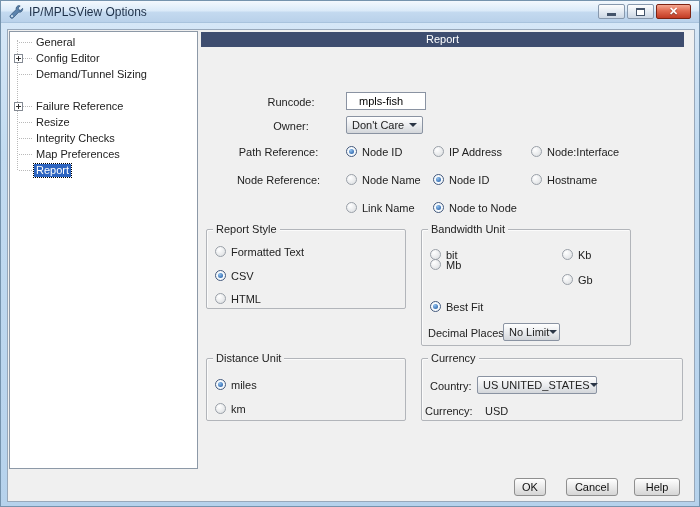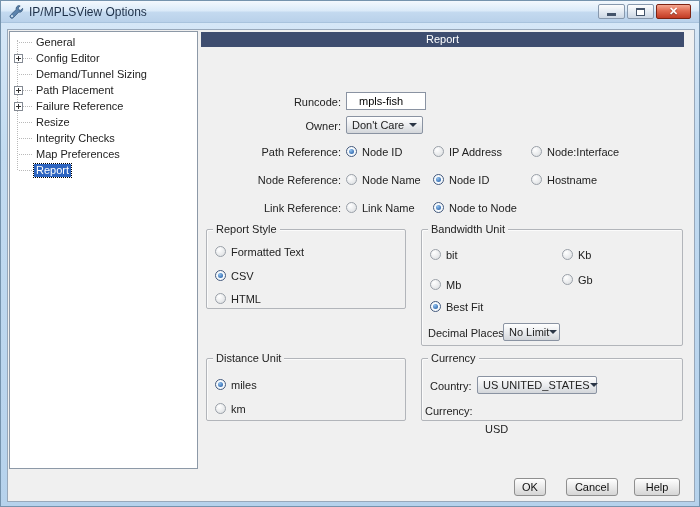--- a/index.html
+++ b/index.html
@@ -49,21 +49,21 @@
     background-image:linear-gradient(#333,#333),linear-gradient(#333,#333);
     background-repeat:no-repeat;
     background-size:5px 1px,1px 5px; background-position:center center; }
   .tree-label { padding:0 2px; line-height:13px; }
   .tree-label.checked { background:#2e65c0; color:#fff; outline:1px dotted #000; }
 
   
   .panel-header { position:absolute; left:200px; top:31px; width:483px; height:15px;
     background:#3e4d6f; color:#fff; text-align:center; line-height:15px; font-size:11px; }
 
-  .flabel { position:absolute; text-align:right; color:#222; }
+  .flabel { position:absolute; text-align:center; color:#222; }
   .field-input { position:absolute; border:1px solid #8a93a2; background:#fff;
     font-family:"Liberation Sans",sans-serif; font-size:11px; padding:0 3px; }
   .combo { position:absolute; border:1px solid #8a93a2; border-radius:2px;
     background:linear-gradient(#ffffff,#e9ebee 55%,#d3d6da);
     display:flex; align-items:center; padding:0 5px; cursor:default; white-space:nowrap; }
   .combo .arrow { margin-left:auto; width:0; height:0;
     border-left:4px solid transparent; border-right:4px solid transparent;
     border-top:4px solid #2b3646; }
 
   .radio-item { position:absolute; display:flex; align-items:center; gap:5px;
@@ -73,21 +73,21 @@
   .radio.checked { border-color:#44597c; background:#f6fafd; }
   .radio.checked::after { content:""; position:absolute; left:2px; top:2px;
     width:5px; height:5px; border-radius:50%;
     background:radial-gradient(circle at 35% 30%,#8fc0ee,#1c55a0); }
 
   .groupbox { position:absolute; border:1px solid #b2b5ba; border-radius:2px;
     box-shadow:inset 1px 1px 0 #fbfbfb; }
   .legend { position:absolute; top:-8px; left:6px; background:#f0f0f0;
     padding:0 3px; color:#222; line-height:14px; }
   .gb-label { position:absolute; white-space:nowrap; }
-  .static-value { position:absolute; white-space:nowrap;margin-top:18px; }
+  .static-value { position:absolute; white-space:nowrap; }
 
   
   .pushbtn { position:absolute; top:477px; height:18px; border:1px solid #8f8f8f;
     border-radius:3px; background:linear-gradient(#fefefe,#e8e8e8 55%,#d5d5d5);
     font-family:"Liberation Sans",sans-serif; font-size:11px; color:#111;
     text-align:center; line-height:16px; cursor:default; }
   .btn-ok { left:513px; width:32px; }
   .btn-cancel { left:565px; width:52px; }
   .btn-help { left:633px; width:46px; }
 </style>
@@ -121,24 +121,20 @@
     <div class="tree-row" style="top:2px">
       <span class="tree-label">General</span>
       </div>
     <div class="tree-row" style="top:18px">
       <span class="expander"></span>
       <span class="tree-label">Config Editor</span>
       </div>
     <div class="tree-row" style="top:34px">
       <span class="tree-label">Demand/Tunnel Sizing</span>
       </div>
-    <div class="tree-row" style="top:50px">
-      <span class="expander"></span>
-      <span class="tree-label">Path Placement</span>
-      </div>
     <div class="tree-row" style="top:66px">
       <span class="expander"></span>
       <span class="tree-label">Failure Reference</span>
       </div>
     <div class="tree-row" style="top:82px">
       <span class="tree-label">Resize</span>
       </div>
     <div class="tree-row" style="top:98px">
       <span class="tree-label">Integrity Checks</span>
       </div>
@@ -182,21 +178,20 @@
     </div>
   <div class="radio-item" style="left:432px;top:172px">
     <span class="radio checked"></span>
     <span>Node ID</span>
     </div>
   <div class="radio-item" style="left:530px;top:172px">
     <span class="radio"></span>
     <span>Hostname</span>
     </div>
 
-  <div class="flabel" style="left:215px;top:201px;width:125px">Link Reference:</div>
   <div class="radio-item" style="left:345px;top:200px">
     <span class="radio"></span>
     <span>Link Name</span>
     </div>
   <div class="radio-item" style="left:432px;top:200px">
     <span class="radio checked"></span>
     <span>Node to Node</span>
     </div>
 
   <div class="groupbox" style="left:205px;top:228px;width:200px;height:80px">
@@ -208,31 +203,31 @@
     <div class="radio-item" style="left:8px;top:39px">
       <span class="radio checked"></span>
       <span>CSV</span>
       </div>
     <div class="radio-item" style="left:8px;top:62px">
       <span class="radio"></span>
       <span>HTML</span>
       </div>
   </div>
 
-  <div class="groupbox" style="left:420px;top:228px;width:262px;height:117px">
+  <div class="groupbox" style="left:420px;top:228px;width:210px;height:117px">
     <span class="legend">Bandwidth Unit</span>
     <div class="radio-item" style="left:8px;top:18px">
       <span class="radio"></span>
       <span>bit</span>
       </div>
     <div class="radio-item" style="left:140px;top:18px">
       <span class="radio"></span>
       <span>Kb</span>
       </div>
-    <div class="radio-item" style="left:8px;top:48px">
+    <div class="radio-item" style="left:8px;top:28px">
       <span class="radio"></span>
       <span>Mb</span>
       </div>
     <div class="radio-item" style="left:140px;top:43px">
       <span class="radio"></span>
       <span>Gb</span>
       </div>
     <div class="radio-item" style="left:8px;top:70px">
       <span class="radio checked"></span>
       <span>Best Fit</span>

